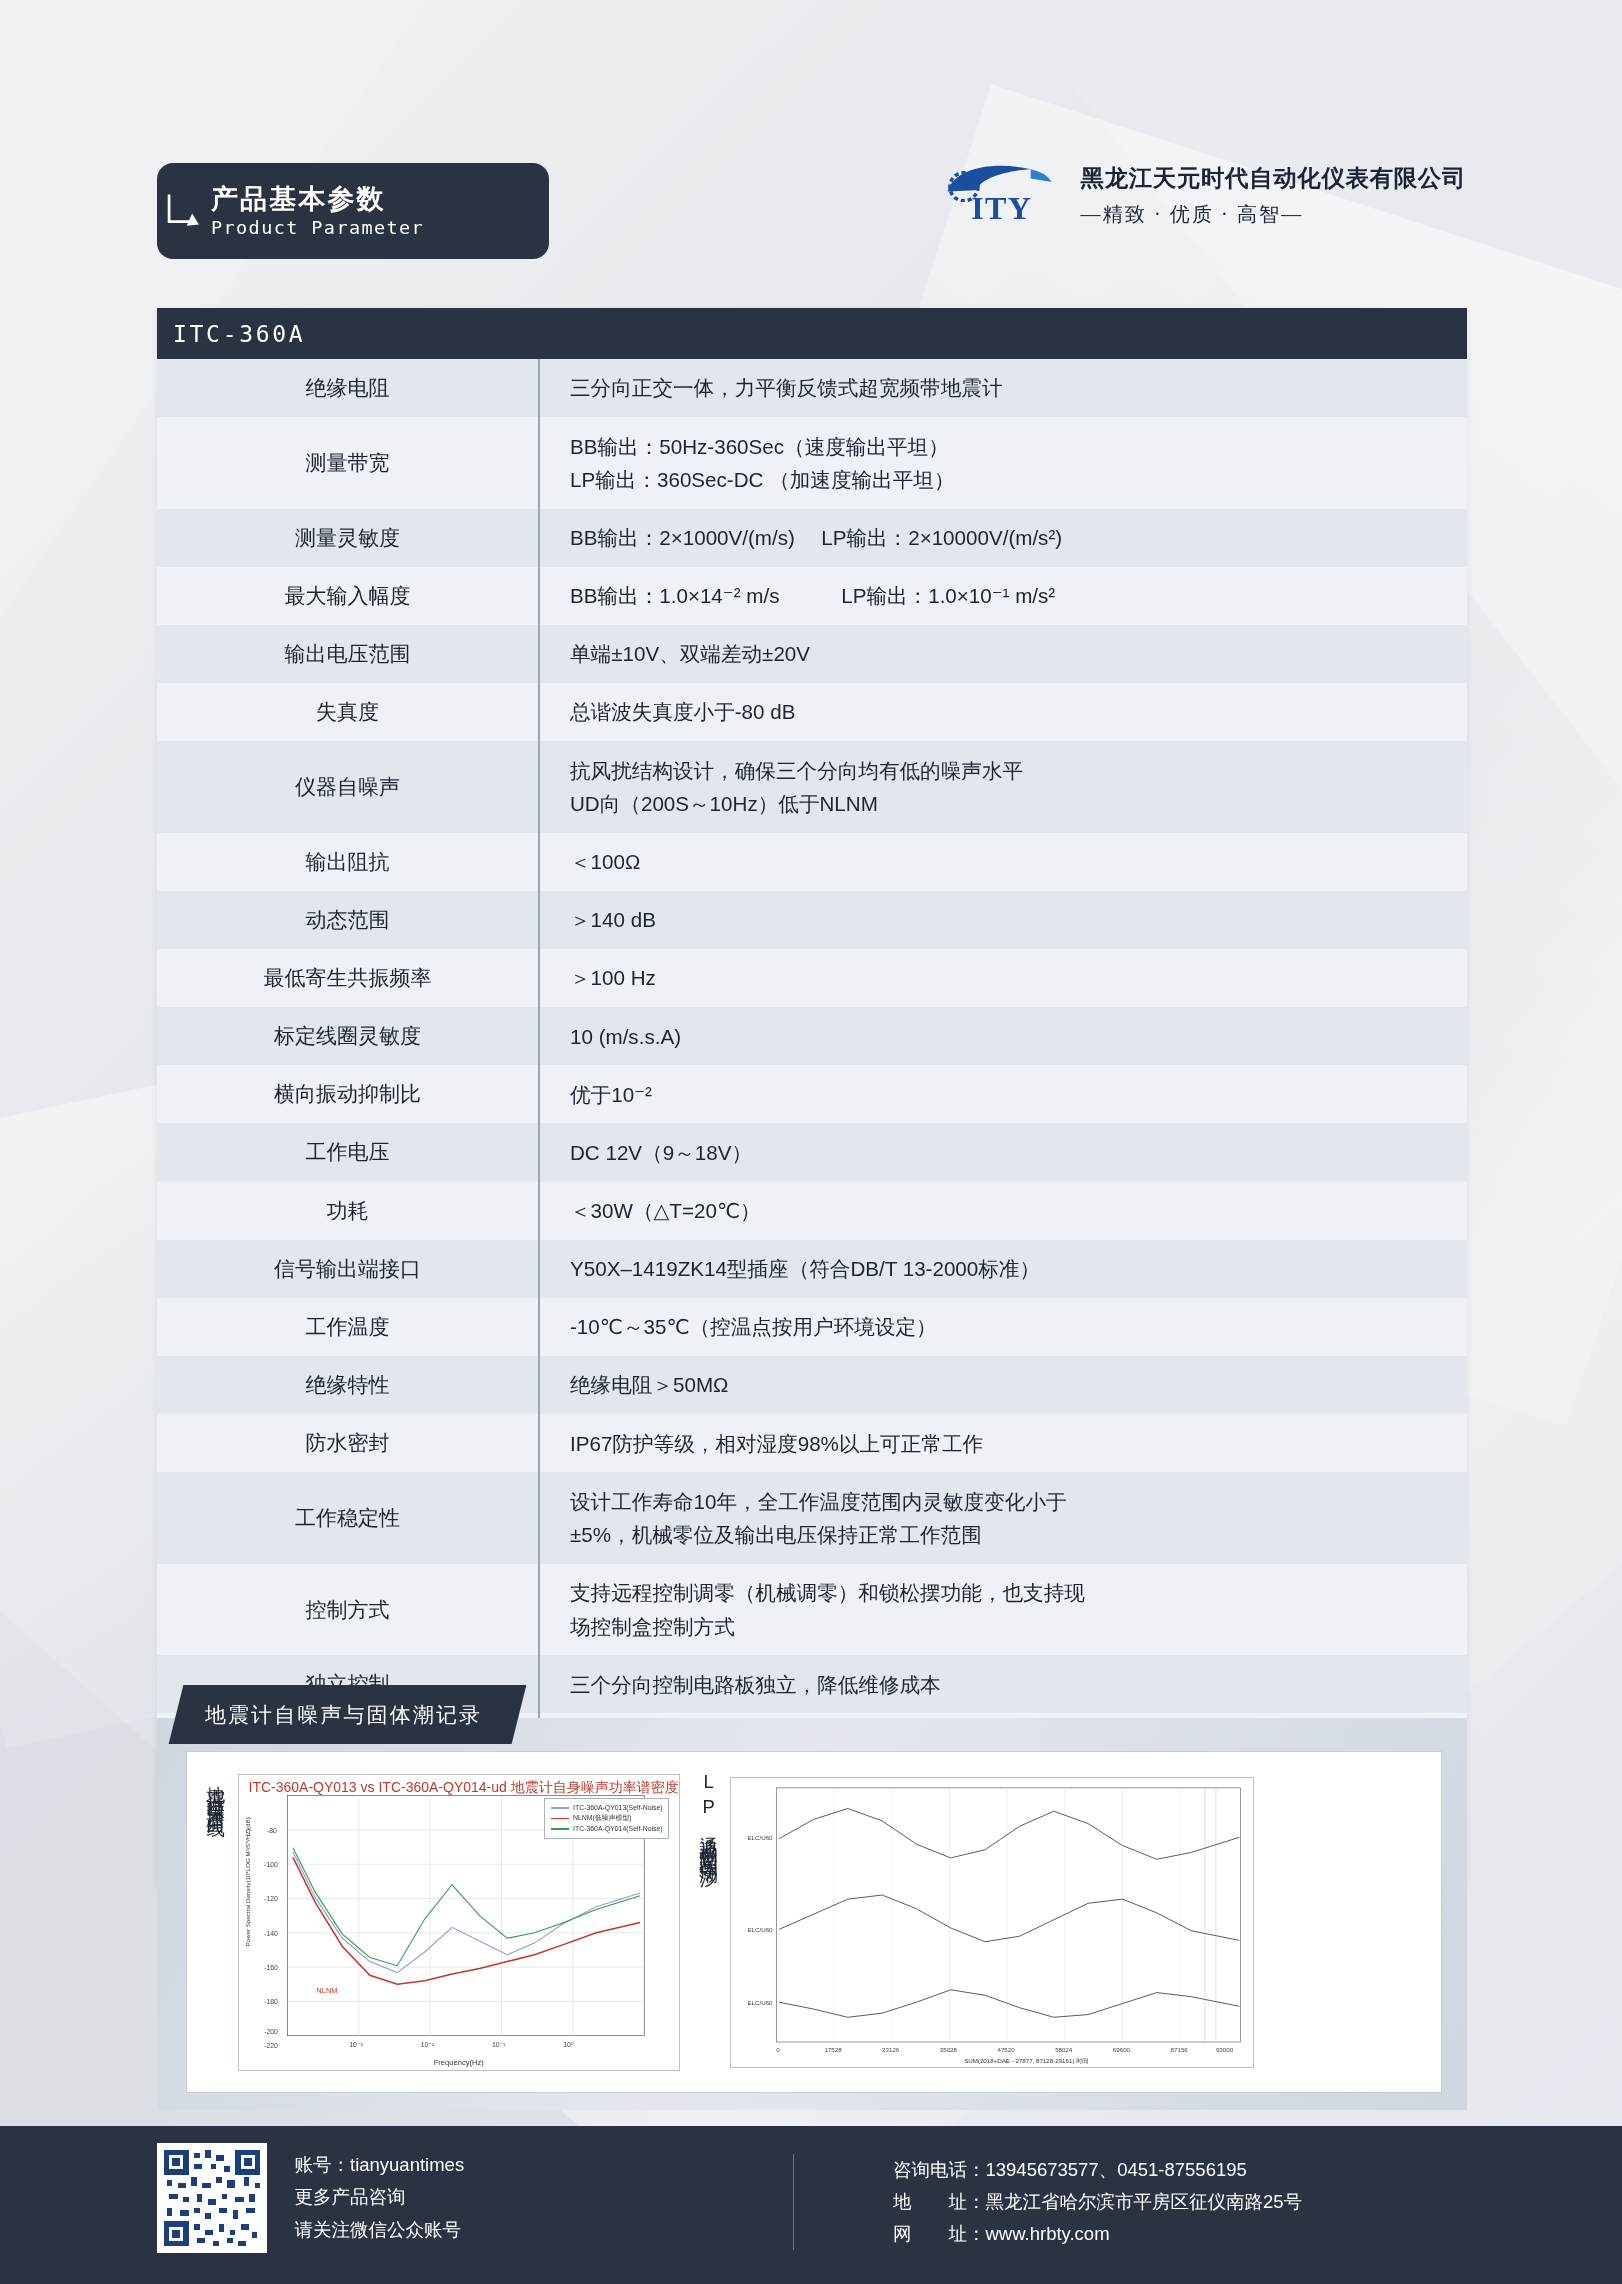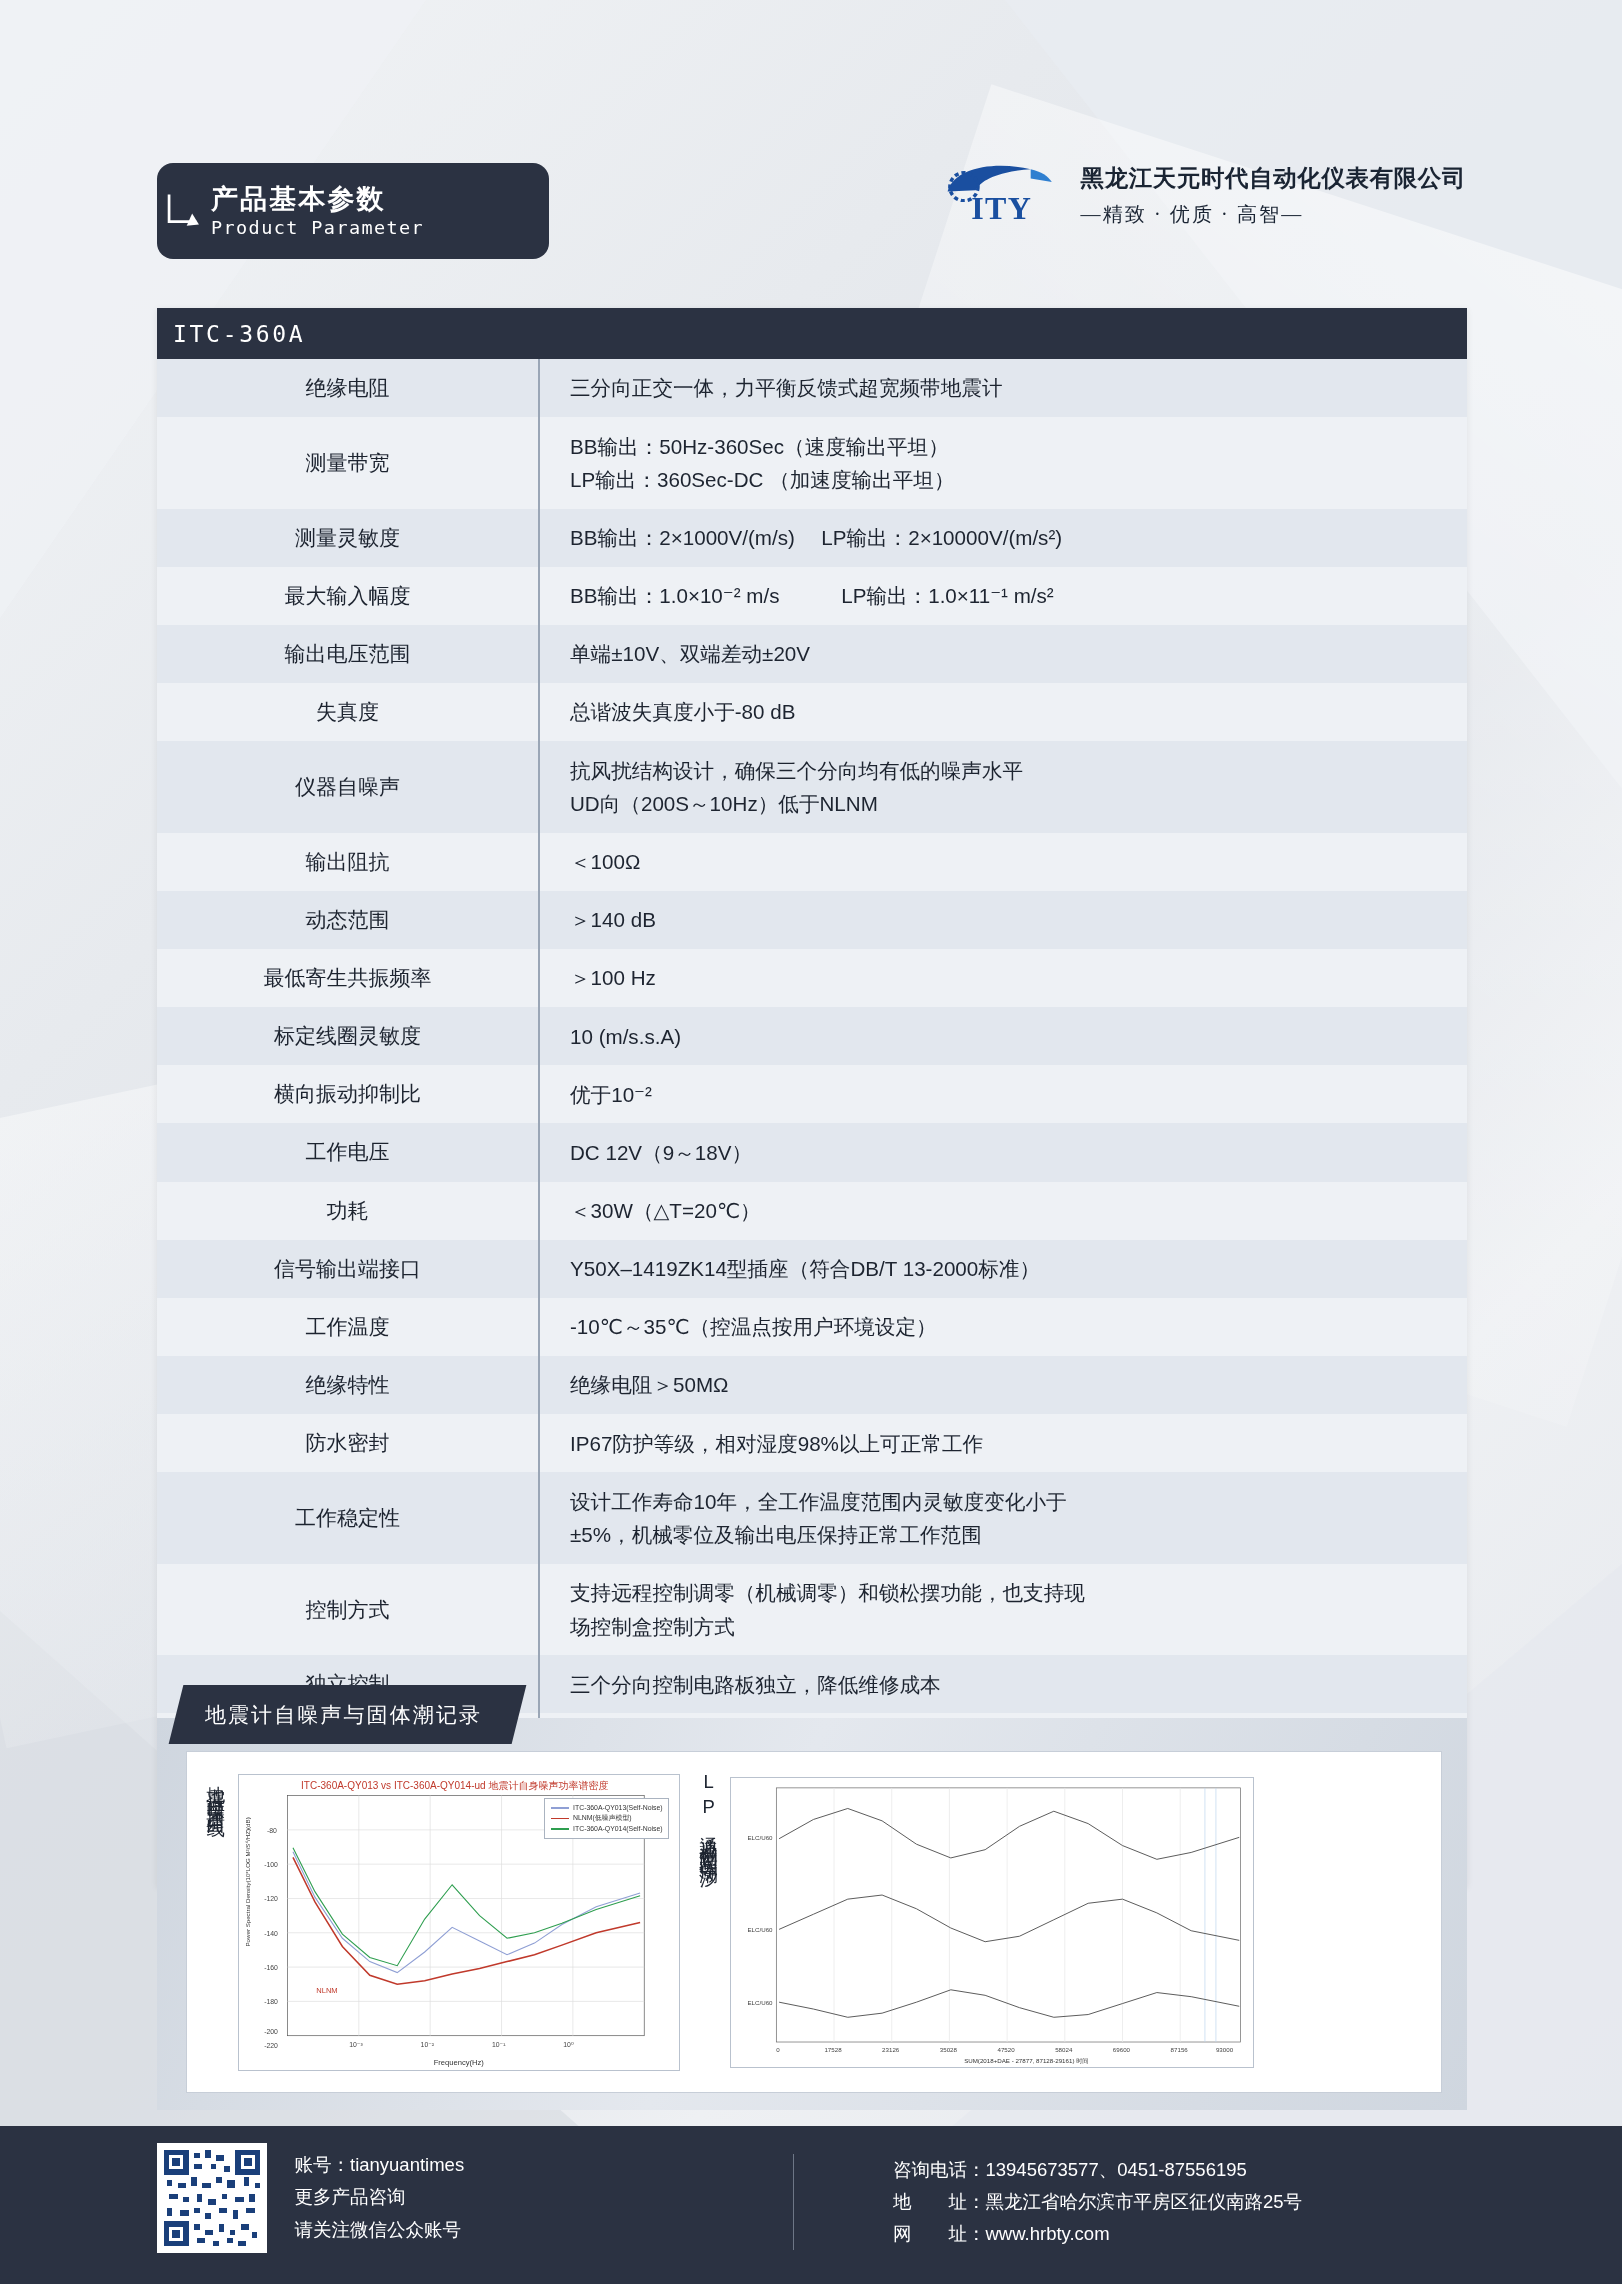--- a/index.html
+++ b/index.html
@@ -69,21 +69,21 @@
     display:flex;align-items:center;padding:0 37px 0 29px;font-size:21px;letter-spacing:2.1px;
     transform:skewX(-14deg);}
   .chart-tab span{transform:skewX(14deg);}
   .chart-inner{position:absolute;left:29px;top:54px;width:1254px;height:340px;background:#ffffff;
     border:1.4px solid #c7ced8;display:flex;align-items:center;}
   .vlabel{writing-mode:vertical-rl;text-orientation:upright;font-size:18.5px;color:#1d2430;
     letter-spacing:4.1px;line-height:1.1;margin:0 12.4px 0 18px;height:302px;display:flex;align-items:center;}
   .chart-box{background:#fff;border:0.7px solid #b9c2ce;position:relative;overflow:hidden;}
   .chart-box.c1{width:440px;height:295px;}
   .chart-box.c2{width:522px;height:289px;}
-  .ctitle{position:absolute;left:0;right:8px;top:4.1px;text-align:center;font-size:10px;color:#c0392b;}
+  .ctitle{position:absolute;left:0;right:0;top:4.1px;text-align:right;font-size:14px;color:#c0392b;}
   .legend{position:absolute;right:9.6px;top:23.4px;border:0.7px solid #aab3c0;background:#fff;
     padding:4.1px 5.5px;font-size:6.9px;line-height:1.5;color:#333;}
   .legend i{display:inline-block;width:18px;height:1.4px;vertical-align:middle;margin-right:4.1px;}
   .xlabel{position:absolute;left:0;right:0;bottom:2.7px;text-align:center;font-size:7.6px;color:#333;}
 
   
   .footer{position:absolute;left:0;bottom:0;width:100%;height:158px;background:#2b3242;color:#fff;}
   .footer-inner{position:absolute;left:157px;top:16.5px;display:flex;align-items:center;gap:27.5px;}
   .qr{width:110px;height:110px;background:#fff;padding:4.1px;box-sizing:border-box;}
   .qr svg{display:block;}
@@ -150,21 +150,21 @@
       </div>
       <div class="row odd">
         <div class="cell-l">测量灵敏度</div>
         <div class="cell-r">
           <div class="line">BB输出：2×1000V/(m/s)　 LP输出：2×10000V/(m/s²)</div>
         </div>
       </div>
       <div class="row even">
         <div class="cell-l">最大输入幅度</div>
         <div class="cell-r">
-          <div class="line">BB输出：1.0×10⁻² m/s　　　LP输出：1.0×11⁻¹ m/s²</div>
+          <div class="line">BB输出：1.0×14⁻² m/s　　　LP输出：1.0×10⁻¹ m/s²</div>
         </div>
       </div>
       <div class="row odd">
         <div class="cell-l">输出电压范围</div>
         <div class="cell-r">
           <div class="line">单端±10V、双端差动±20V</div>
         </div>
       </div>
       <div class="row even">
         <div class="cell-l">失真度</div>

